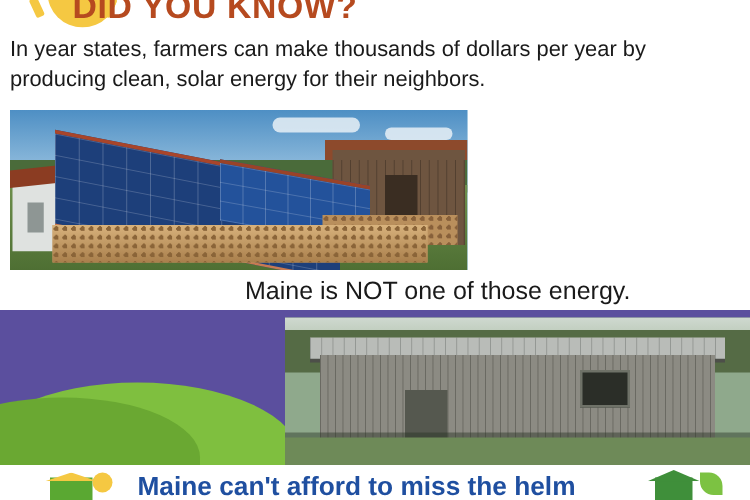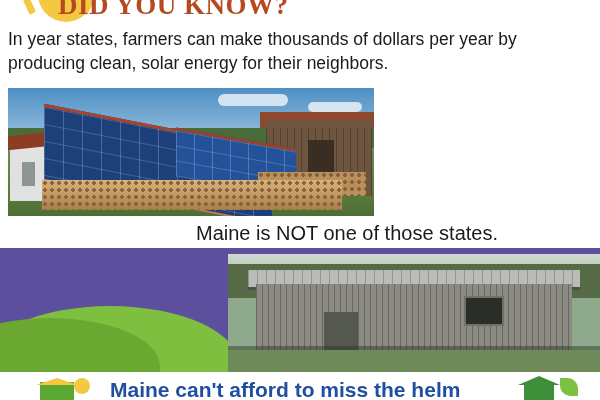--- a/index.html
+++ b/index.html
@@ -22,21 +22,20 @@
   }
 
   
   .top-banner {
     position: absolute;
     left: 0;
     top: 0;
     width: 600px;
     height: 22px;
     overflow: hidden;
-    font-family: Liberation Serif, serif;
   }
   .sun {
     position: absolute;
     left: 38px;
     top: -34px;
     width: 56px;
     height: 56px;
     border-radius: 50%;
     background: #f5c842;
   }
@@ -364,21 +363,21 @@
     <div class="ps-array">
       <div class="ps-array-grid"></div>
     </div>
     <div class="ps-array2">
       <div class="ps-array2-grid"></div>
     </div>
     <div class="ps-wood2"></div>
     <div class="ps-wood"></div>
   </div>
 
-  <div class="maine-line"><span>Maine is </span><b>NOT</b><span> one of those states.</span></div>
+  <div class="maine-line"><span>Maine is </span><b>NOT</b><span> one of those energy.</span></div>
 
   <div class="purple-band"></div>
   <div class="hill-left"></div>
   <div class="hill-left2"></div>
 
   <div class="photo-barn">
     <div class="pb-sky"></div>
     <div class="pb-trees"></div>
     <div class="pb-roof"></div>
     <div class="pb-roof-edge"></div>

